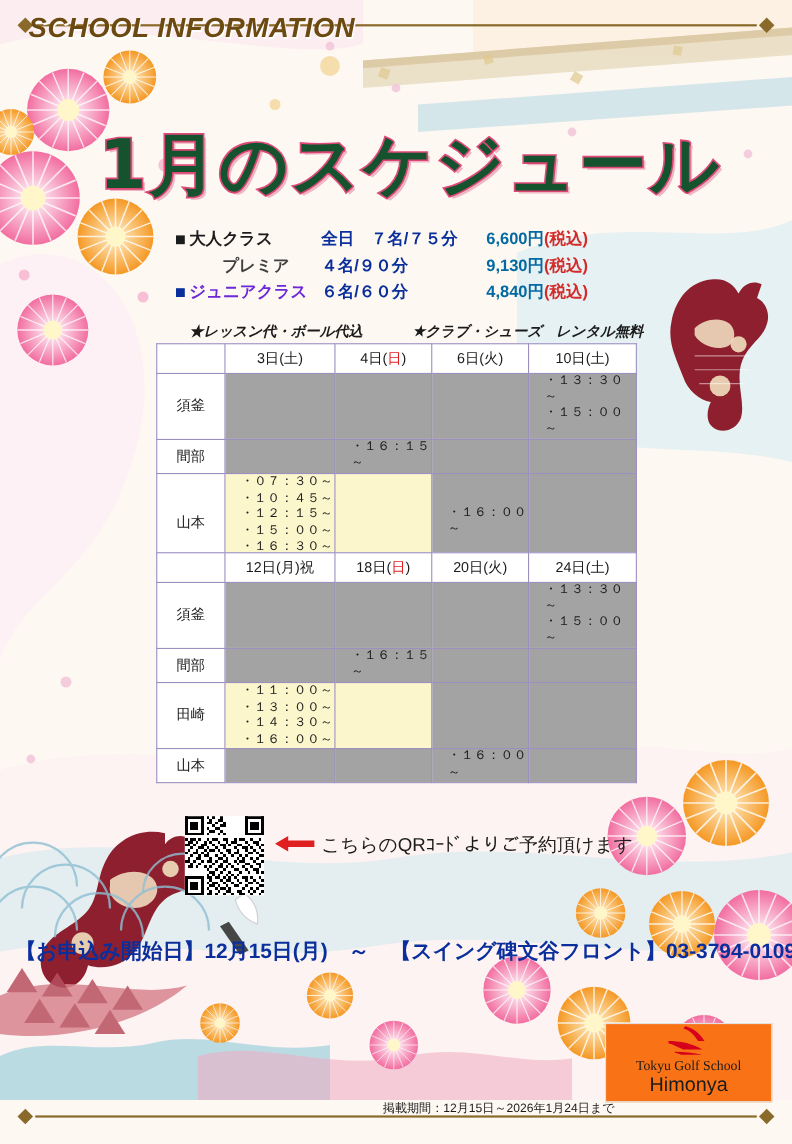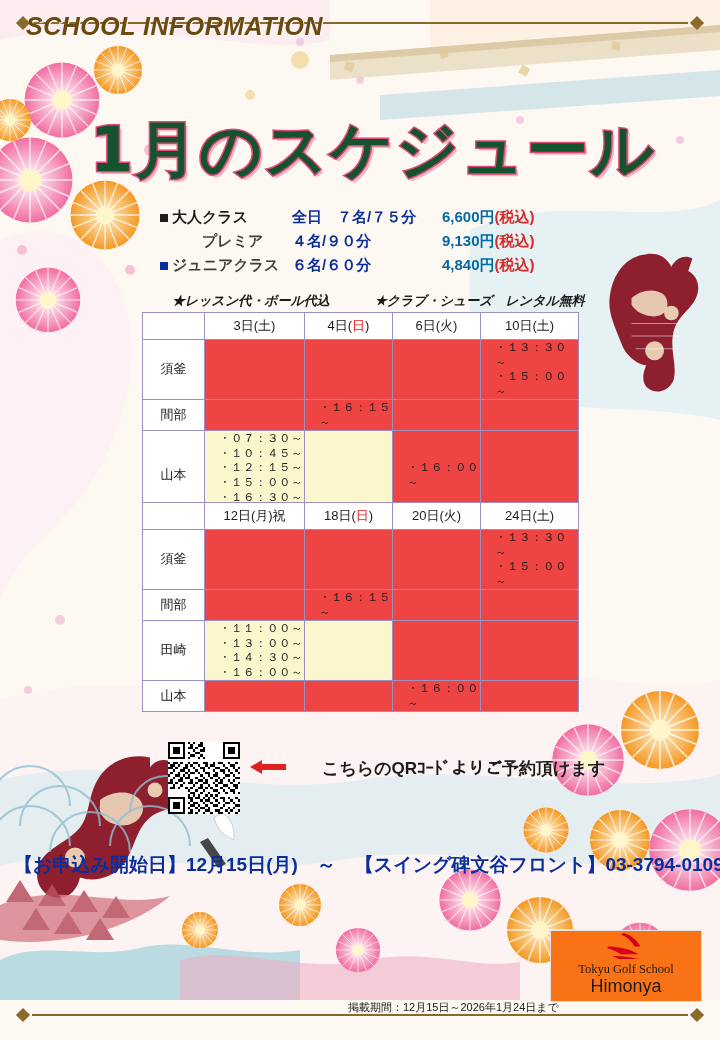--- a/index.html
+++ b/index.html
@@ -38,21 +38,21 @@
     letter-spacing:2px;
     -webkit-text-stroke:3px #e04a7a;
     paint-order:stroke fill;
     text-shadow:3px 3px 0 rgba(210,60,110,.35);
   }
 
   
   .prices{position:absolute;left:160px;top:208px;z-index:4;font-size:15px;}
   .prices .row{display:flex;align-items:baseline;margin-bottom:5px;white-space:nowrap;justify-content:flex-end;}
   .prices .lbl{font-weight:bold;color:#1b1b1b;width:132px;}
-  .prices .lbl.blue{color:#404040;}
+  .prices .lbl.blue{color:#6d28d9;}
   .prices .lbl.orange{color:#404040;width:132px;padding-left:42px;box-sizing:border-box;}
   .prices .mid{font-weight:bold;color:#0a2f9c;width:150px;}
   .prices .amt{font-weight:bold;color:#0369a1;}
   .prices .tax{color:#d42a2a;font-weight:bold;}
   .sq{display:inline-block;width:8px;height:8px;margin-right:4px;}
   .sq.dark{background:#1b1b1b;}
   .sq.blue{background:#0a2f9c;}
 
   .notes{
     position:absolute;left:172px;top:292px;z-index:4;
@@ -66,33 +66,33 @@
     font-size:12px;table-layout:fixed;
   }
   table.sched td,table.sched th{
     border:1px solid #9d8fc0;padding:0;text-align:center;vertical-align:middle;
     font-weight:normal;color:#1b1b1b;
   }
   table.sched .hdr{height:26px;font-size:13px;background:#fff;}
   table.sched .rowlbl{width:62px;background:#fff;font-size:13px;}
   table.sched .cell{height:30px;}
   table.sched .cell.y{background:#fcf6cd;}
-  table.sched .cell.w{background:#ef4444;}
+  table.sched .cell.w{background:#a3a3a3;font-family:Liberation Mono, monospace;}
   .times{line-height:1.28;text-align:left;padding-left:14px;font-size:11.5px;letter-spacing:0.5px;}
   .sun{color:#e02020;}
 
   #table1{left:142px;top:312px;width:436px;}
   #table2{left:142px;top:502px;width:436px;}
 
   
   .qr{position:absolute;left:168px;top:742px;width:72px;height:72px;z-index:4;background:#fff;}
   .arrow{position:absolute;left:250px;top:760px;z-index:4;width:36px;height:14px;}
   .qr-text{
     position:absolute;left:292px;top:757px;z-index:4;
-    font-size:17px;font-weight:bold;color:#1b1b1b;white-space:nowrap;margin-left:30px;
+    font-size:17px;font-weight:normal;color:#1b1b1b;white-space:nowrap;
   }
 
   
   .notice{
     position:absolute;left:14px;top:852px;z-index:4;width:692px;text-align:center;
     font-size:19px;font-weight:bold;color:#0a2f9c;white-space:nowrap;
   }
 
   .period{
     position:absolute;left:348px;top:1000px;z-index:4;

